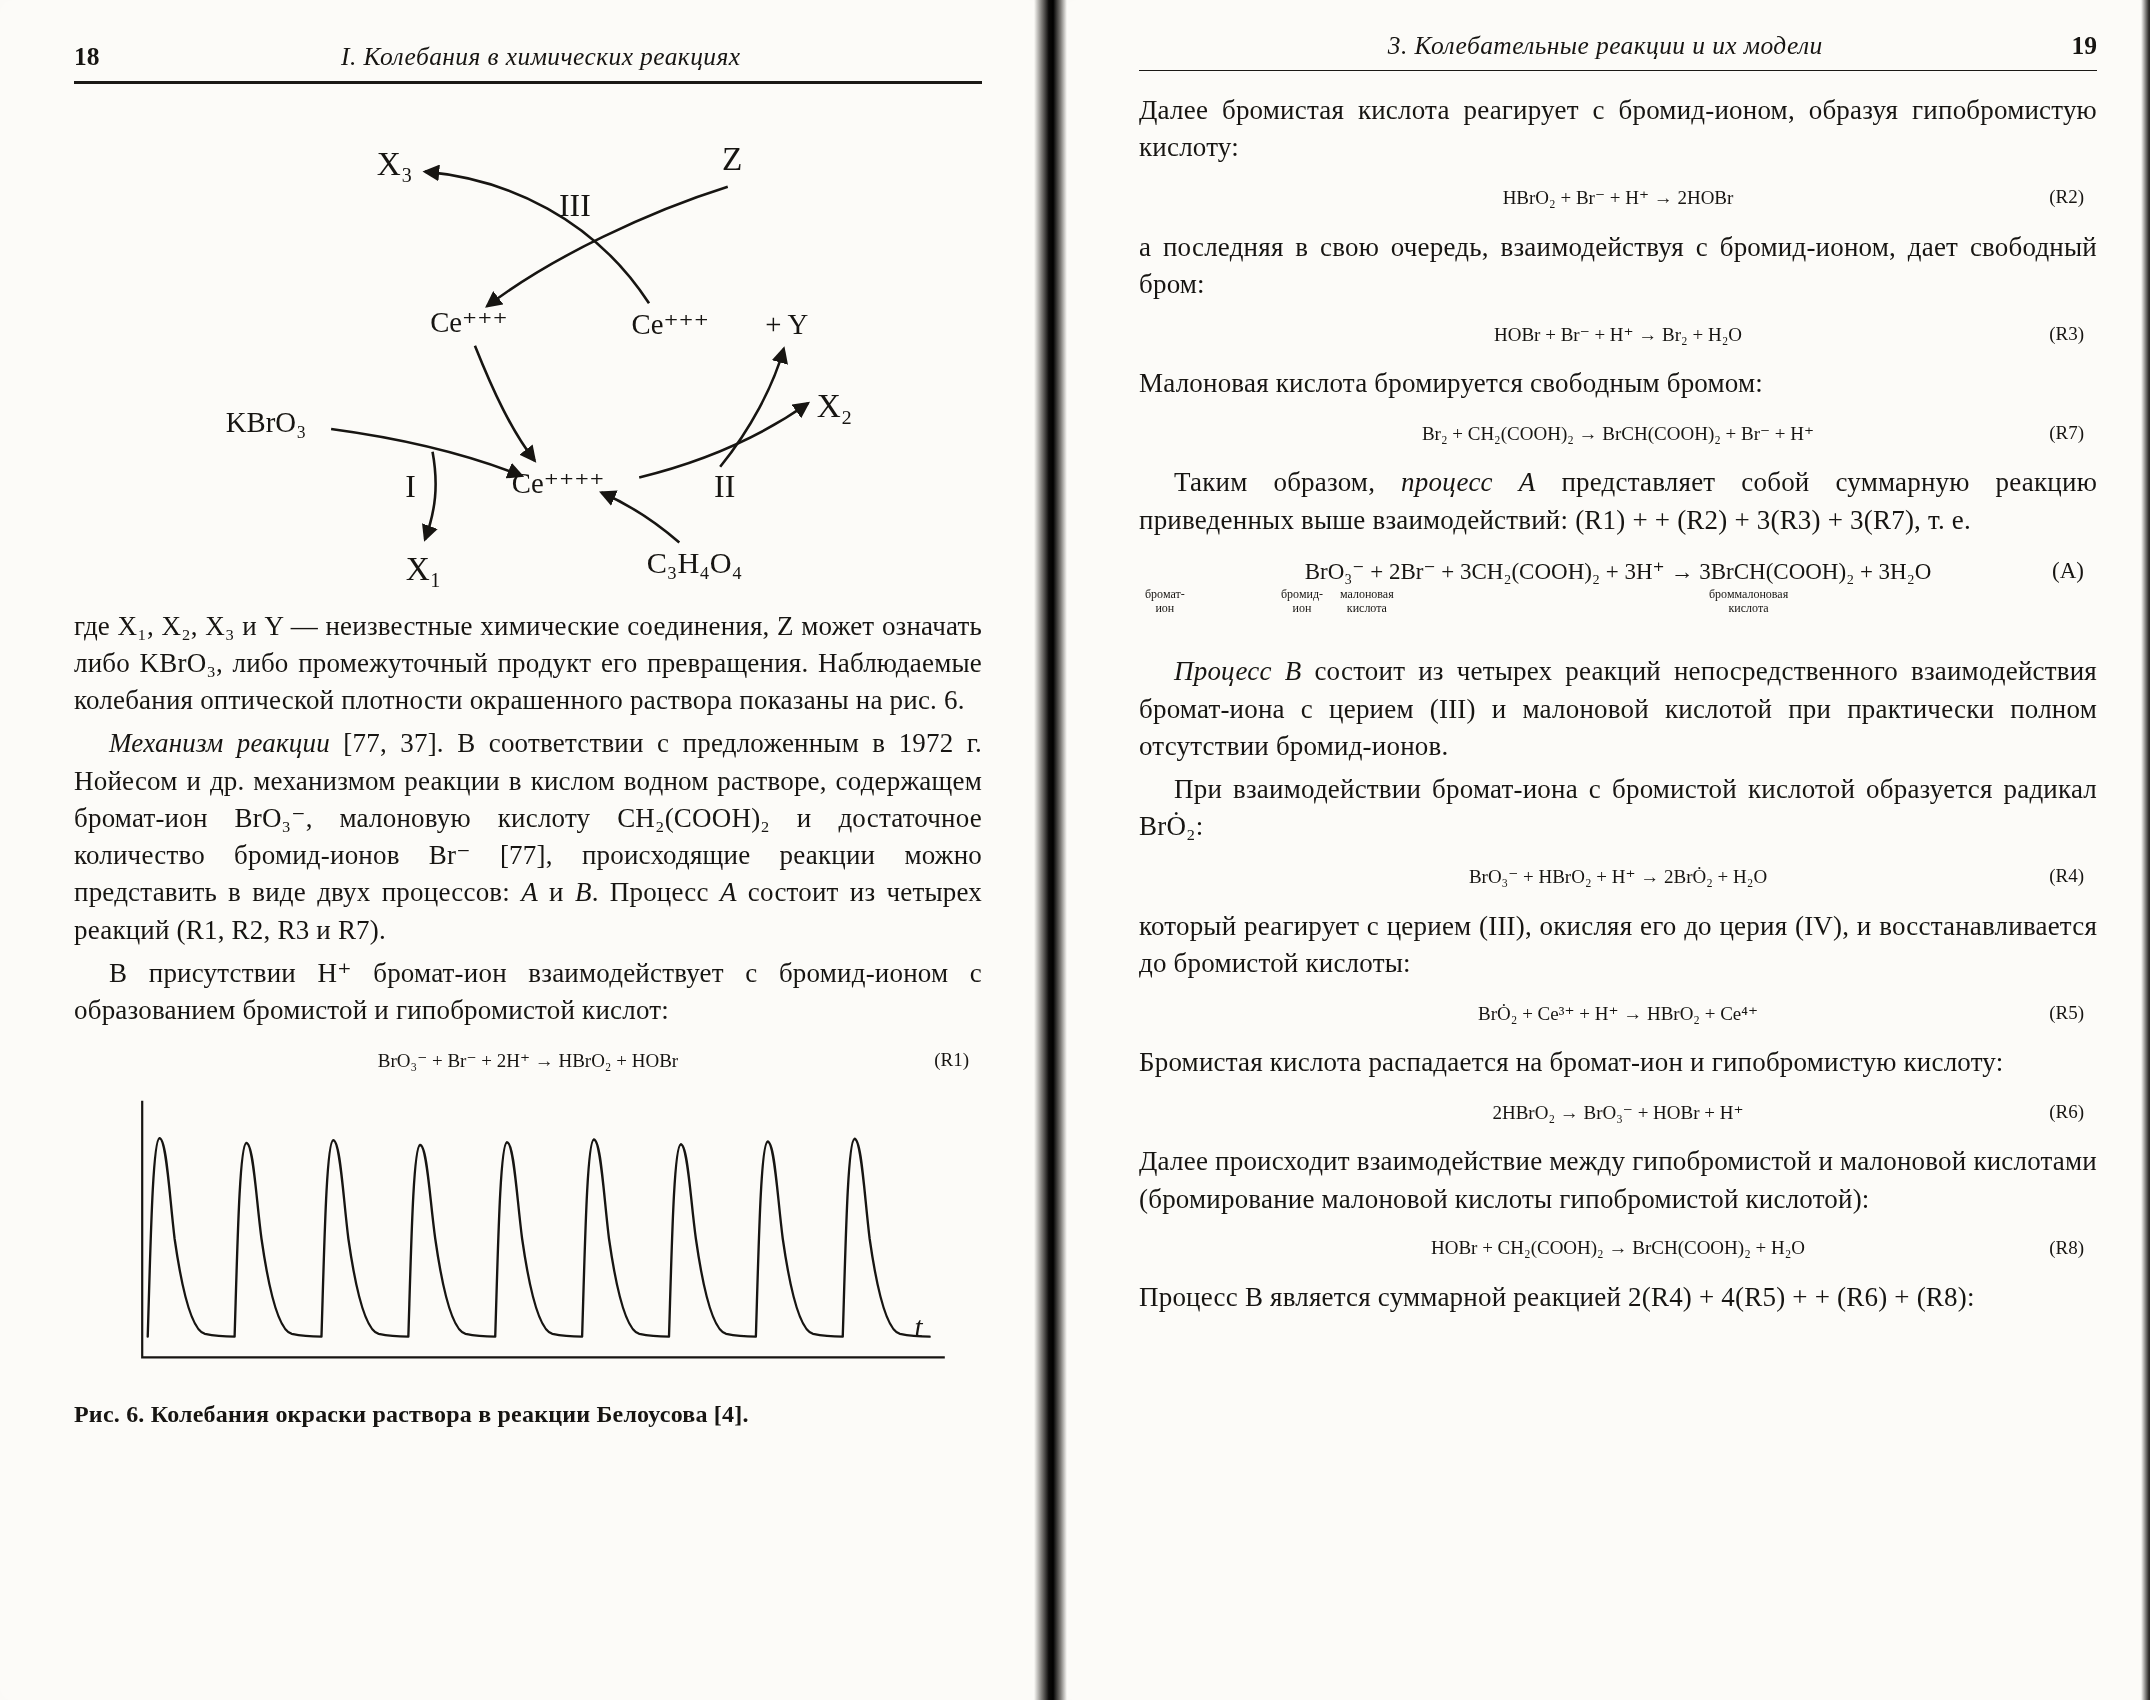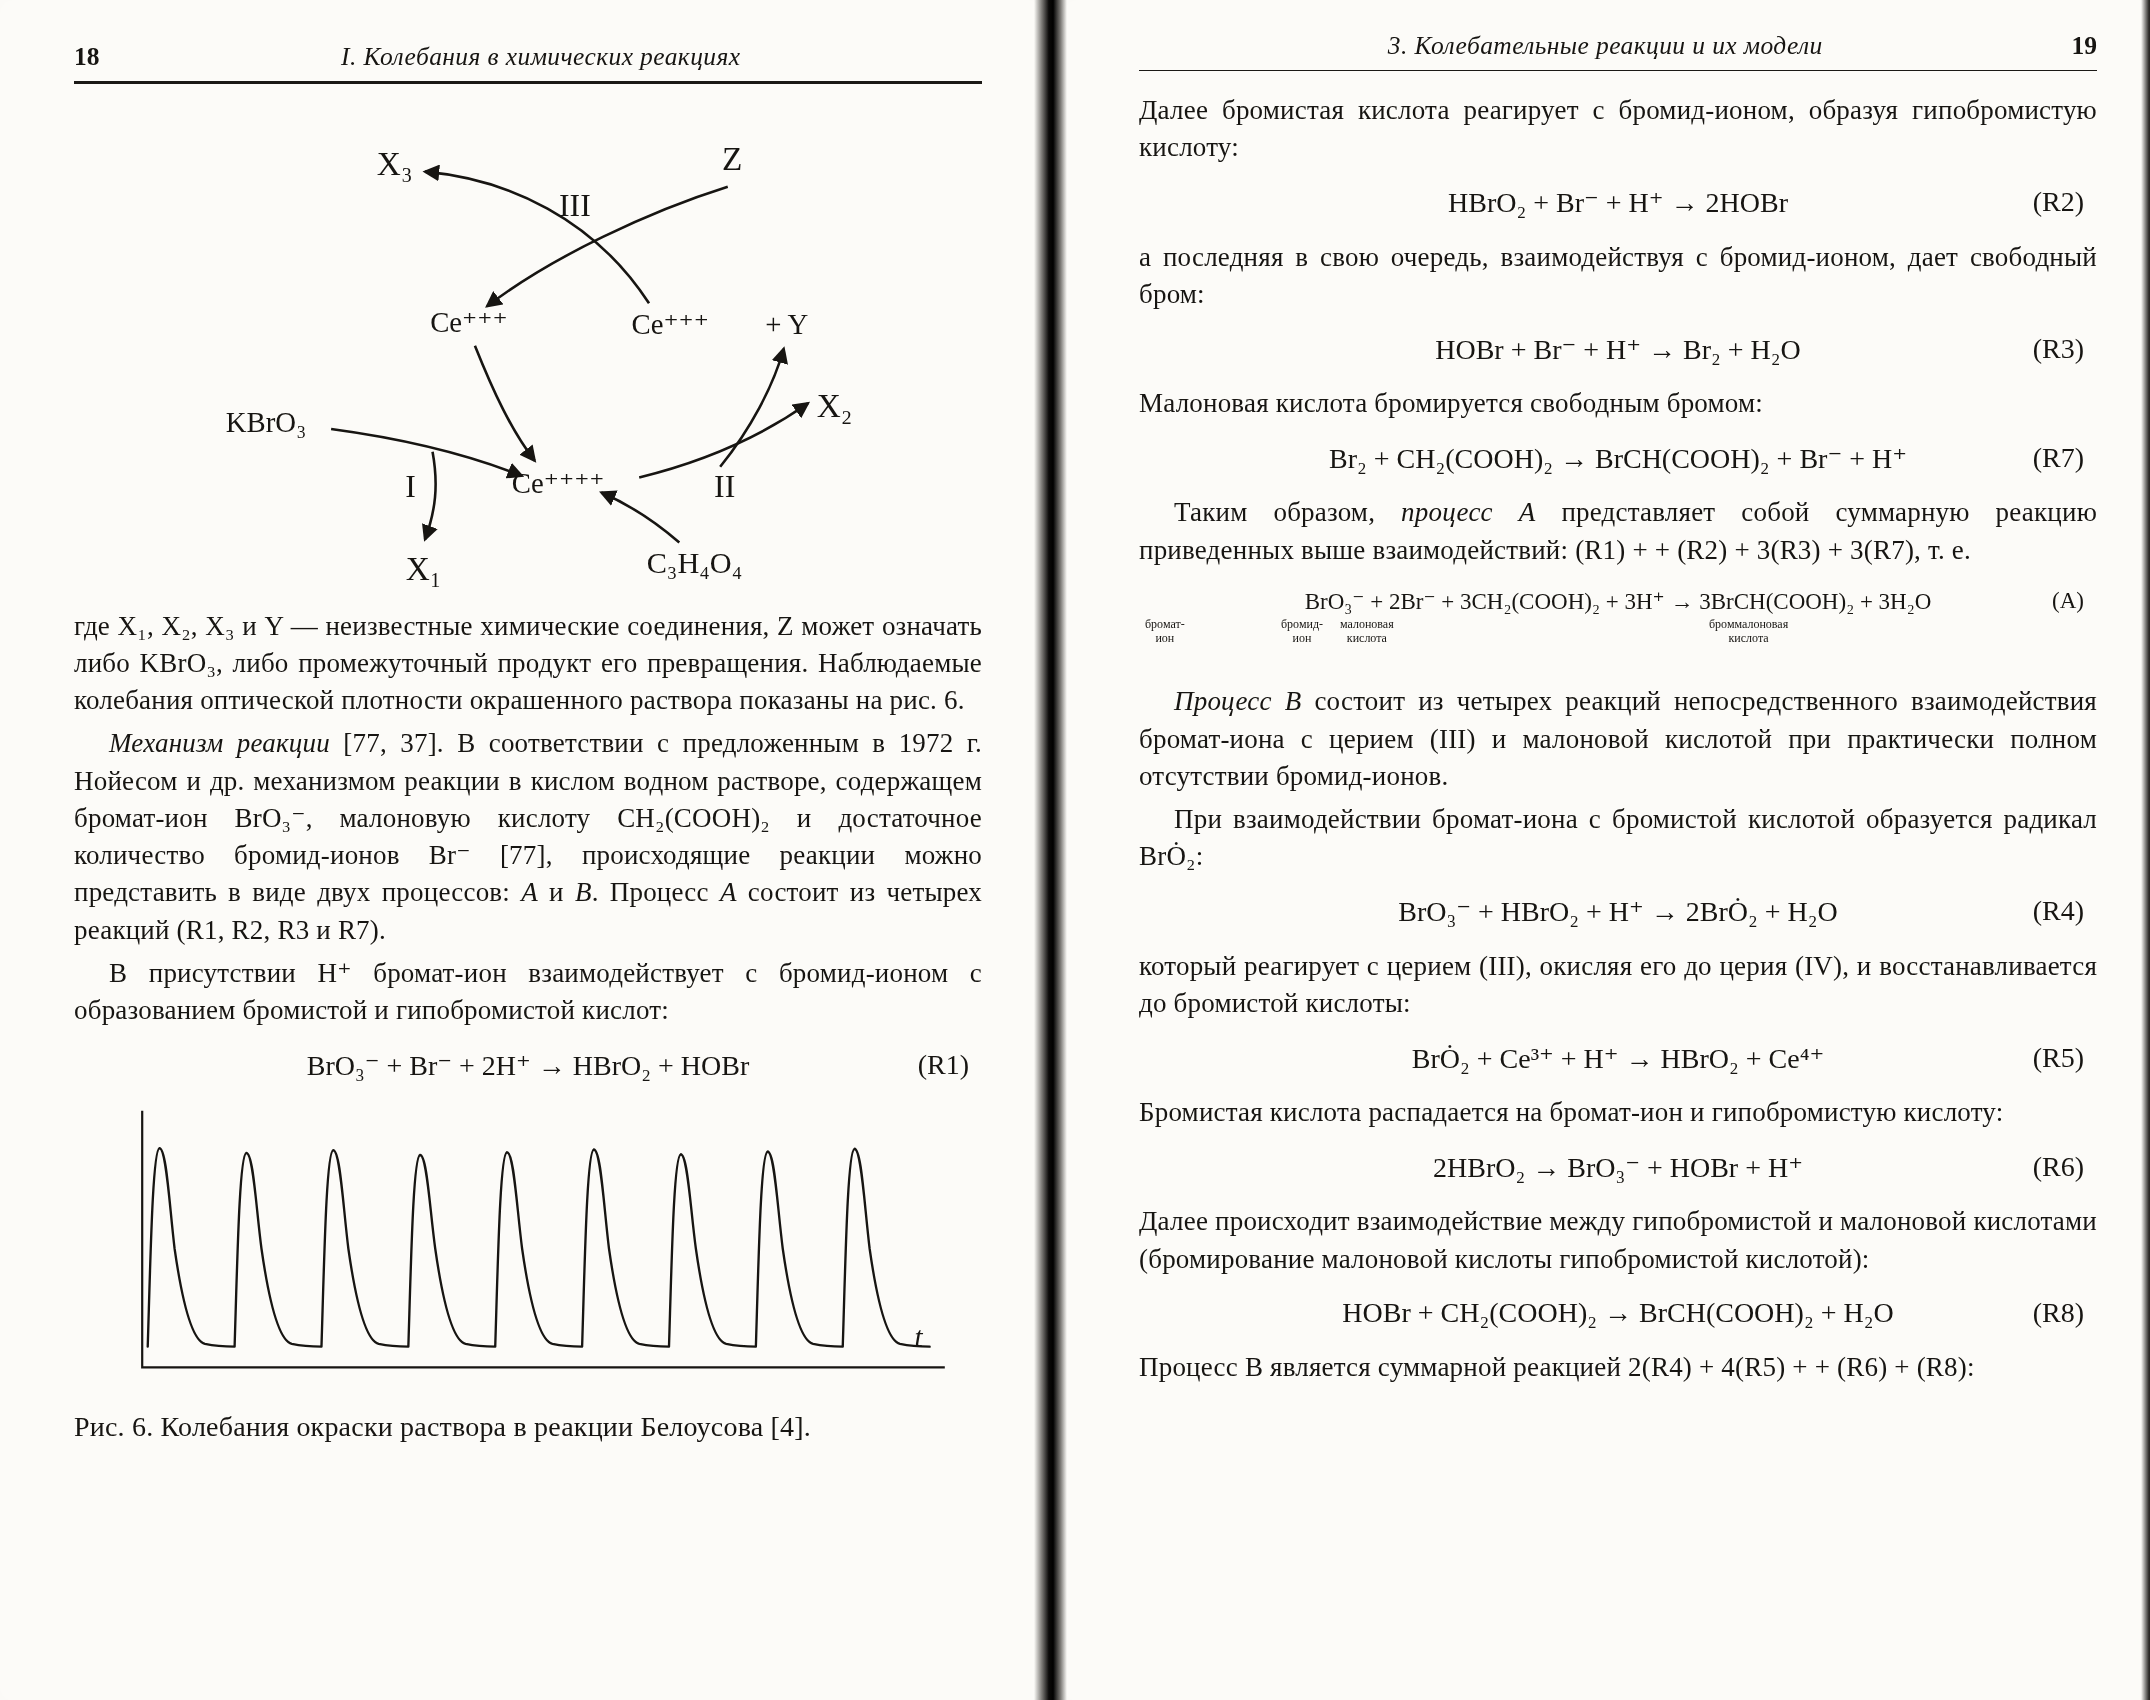--- a/index.html
+++ b/index.html
@@ -16,34 +16,34 @@
   .pg-head { display: flex; align-items: baseline; font-size: 25.5px; margin-bottom: 9px; }
   .pg-head .num { font-weight: 700; }
   .pg-head .title { flex: 1; text-align: center; font-style: italic; letter-spacing: 0.4px; }
   .rule { border-top: 3px solid #1b1916; margin-bottom: 21px; }
   .page.right .rule { border-top-width: 1.5px; }
 
   p { margin: 0 0 6px; font-size: 27px; line-height: 1.38; text-align: justify; letter-spacing: 0.2px; }
   .ind { text-indent: 35px; }
   .it { font-style: italic; }
 
-  .eq { position: relative; text-align: center; font-size: 28px; margin: 19.5px 0; padding: 0 69px; }
+  .eq { position: relative; text-align: center; font-size: 19px; margin: 19.5px 0; padding: 0 69px; }
   .eq .eq-label { position: absolute; right: 13px; top: 0; }
   .eq.eq-a { font-size: 23px; margin-bottom: 3px; }
   .species-row { position: relative; height: 50px; margin: 0 0 15px; font-size: 12px; line-height: 1.12; }
   .species { position: absolute; display: flex; flex-direction: column; align-items: center; }
   .species:nth-child(1) { left: 6px; }
   .species:nth-child(2) { left: 98px; margin-left: 44px; }
   .species:nth-child(3) { left: 201px; }
   .species:nth-child(4) { left: 570px; }
 
   .scheme { display: block; margin: 4.5px 0 10.5px 84px; }
   .osc    { display: block; margin: 13.5px 0 0 42px; }
   svg text { font-family: "Liberation Serif", "DejaVu Serif", serif; fill: #171512; }
-  .caption { font-size: 28px; margin-top: 19.5px; letter-spacing: 0.2px; text-align: left; }
+  .caption { font-size: 24px; margin-top: 19.5px; letter-spacing: 0.2px; text-align: left; font-weight: bold; }
 
   .gutter {
     position: absolute; left: 1034px; top: 0; width: 33px; height: 100%;
     background: linear-gradient(90deg, rgba(30,28,25,0) 0%, rgba(35,32,28,.55) 22%,
                 #0a0908 45%, #000 58%, rgba(35,32,28,.6) 80%, rgba(30,28,25,0) 100%);
   }
   .page-edge {
     position: absolute; right: 0; top: 0; width: 10.5px; height: 100%;
     background: linear-gradient(90deg, rgba(0,0,0,0), rgba(20,18,16,.85) 75%, #141210);
   }

